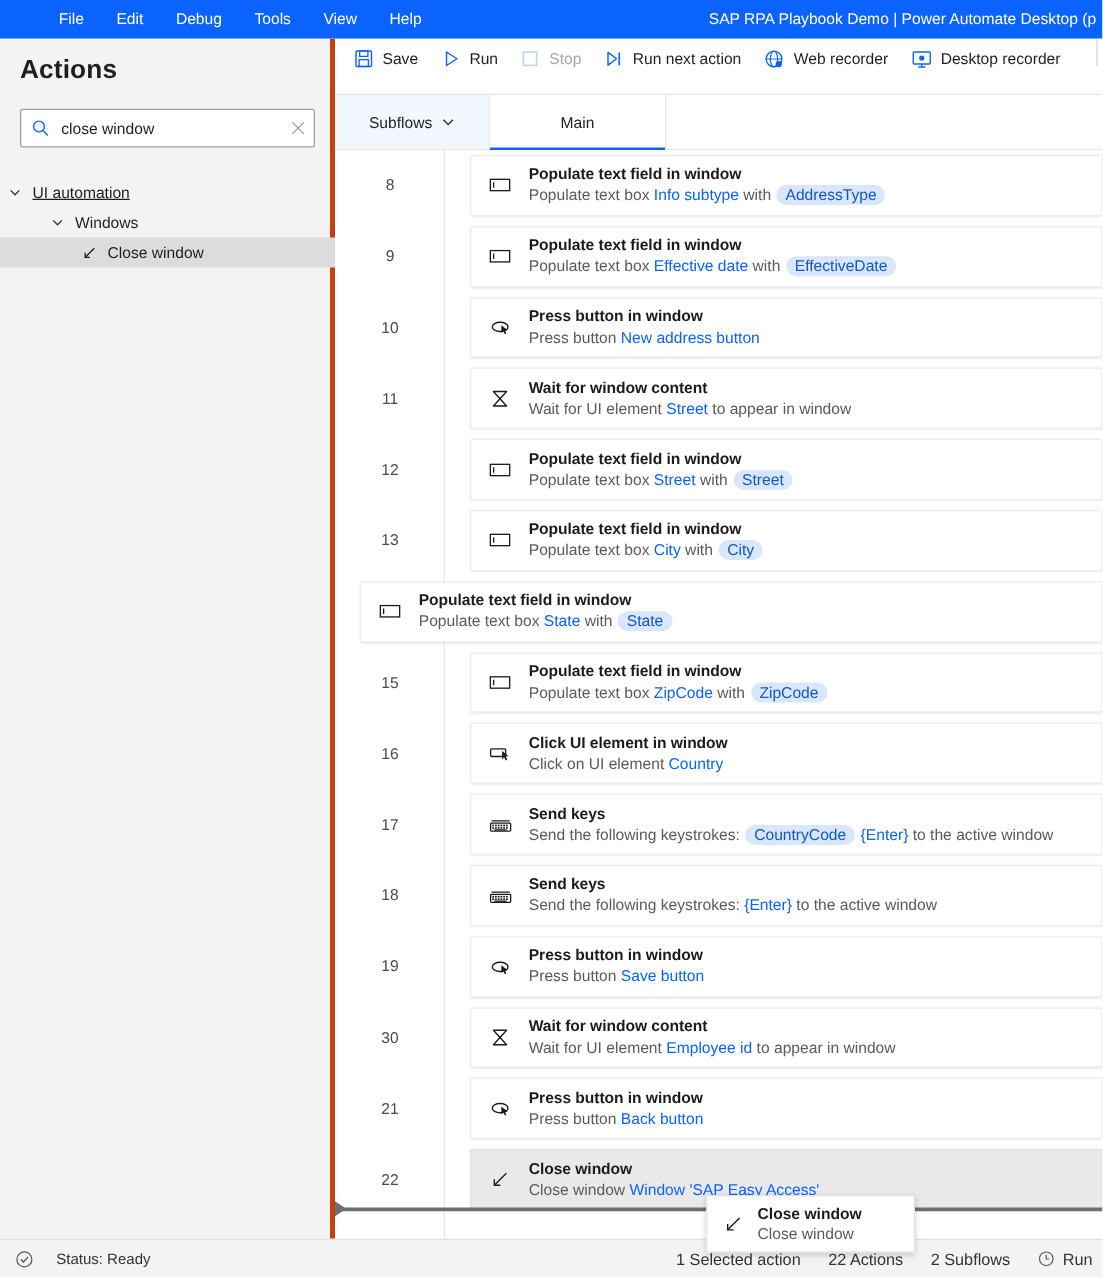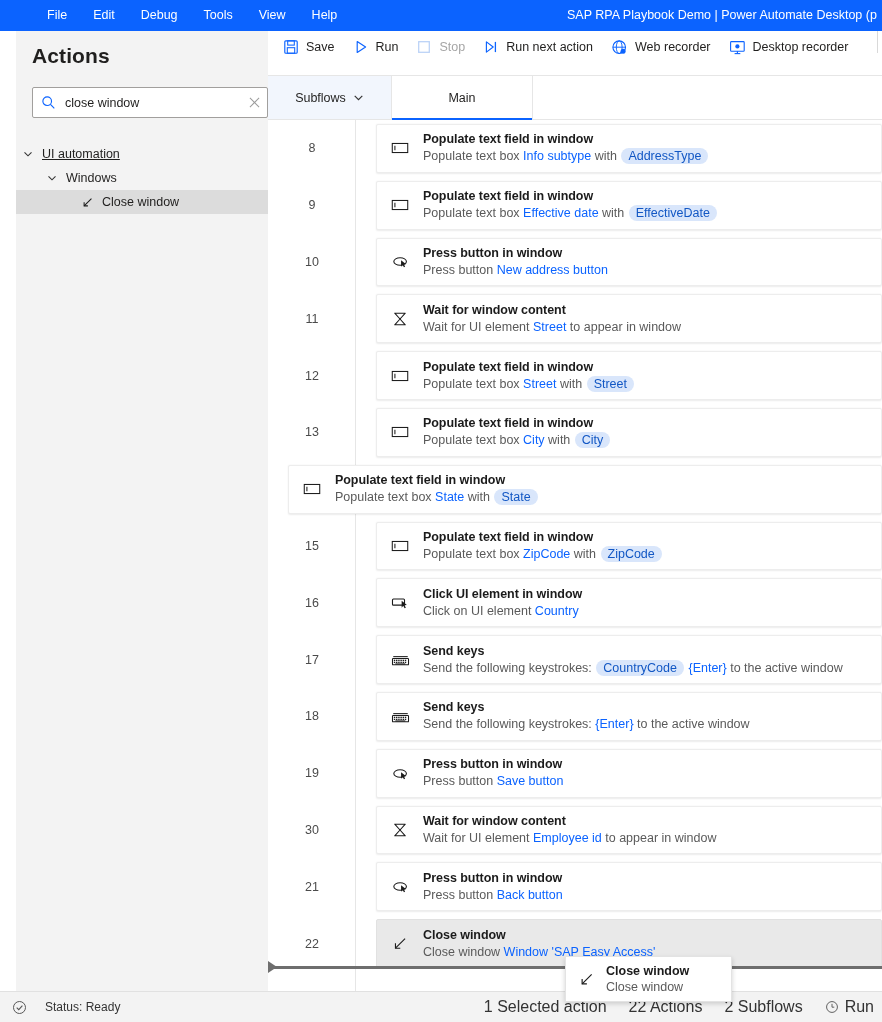--- a/index.html
+++ b/index.html
@@ -25,22 +25,22 @@
     color: #ffffff; font-size: 12.5px; line-height: 31px;
     padding: 0 13px; cursor: default; white-space: nowrap;
   }
   .window-title {
     position: absolute; left: 567px; top: 0; height: 31px; line-height: 31px;
     font-size: 12.5px; color: #fff; white-space: nowrap; overflow: hidden;
   }
 
   
   .actions-panel {
-    position: absolute; left: 16px; top: 31px; width: 268px; height: 960px;
-    background: #f3f3f3; border-right: 2px solid #c2410c;
+    position: absolute; left: 0; top: 31px; width: 268px; height: 960px;
+    background: #f3f3f3; border-right: 4px solid #c2410c;
   }
   .actions-title {
     position: absolute; left: 16px; top: 13px;
     font-size: 21px; font-weight: 600; color: #201f1e; letter-spacing: .1px;
   }
   .search-box {
     position: absolute; left: 16px; top: 56px; width: 236px; height: 31px;
     background: #ffffff; border: 1px solid #a19f9d; border-radius: 2px;
     display: flex; align-items: center;
   }
@@ -55,21 +55,21 @@
     justify-content: center; cursor: pointer;
   }
 
   .tree { position: absolute; left: 0; top: 111px; width: 268px; }
   .tree-row {
     display: flex; align-items: center; height: 24px;
     font-size: 12.5px; color: #201f1e; cursor: default;
   }
   .tree-row.selected { background: #dcdcdc; }
   .tree-l0 { padding-left: 4px; text-decoration: underline; }
-  .tree-l1 { padding-left: 28px; }
+  .tree-l1 { padding-left: 38px; }
   .tree-l2 { padding-left: 62px; }
   .chev { width: 16px; display: inline-flex; align-items: center; justify-content: center; }
   .tree-label { margin-left: 6px; }
   .tree-leaf-icon { width: 18px; display: inline-flex; align-items: center; justify-content: center; }
 
   
   .toolbar {
     position: absolute; left: 268px; top: 31px; width: 614px; height: 45px;
     background: #ffffff; border-bottom: 1px solid #e6e6e6;
     display: flex; align-items: flex-start;
@@ -184,21 +184,21 @@
     position: absolute; left: 0; top: 991px; width: 882px; height: 31px;
     background: #f3f3f3; border-top: 1px solid #e1e1e1;
     display: flex; align-items: center;
   }
   .sb-left {
     display: flex; align-items: center; margin-left: 12px;
     font-size: 12px; color: #333333; gap: 12px;
   }
   .sb-right {
     position: absolute; right: 8px; display: flex; align-items: center;
-    font-size: 16px; color: #333333;
+    font-size: 13px; color: #333333;
   }
   .sb-item { margin-left: 22px; display: flex; align-items: center; white-space: nowrap; }
   .sb-ico { display: inline-flex; margin-right: 6px; }
 
   
   .sb-divider { position: absolute; width: 1px; background: #d9d9d9; }
 </style>
 </head>
 <body>
 

